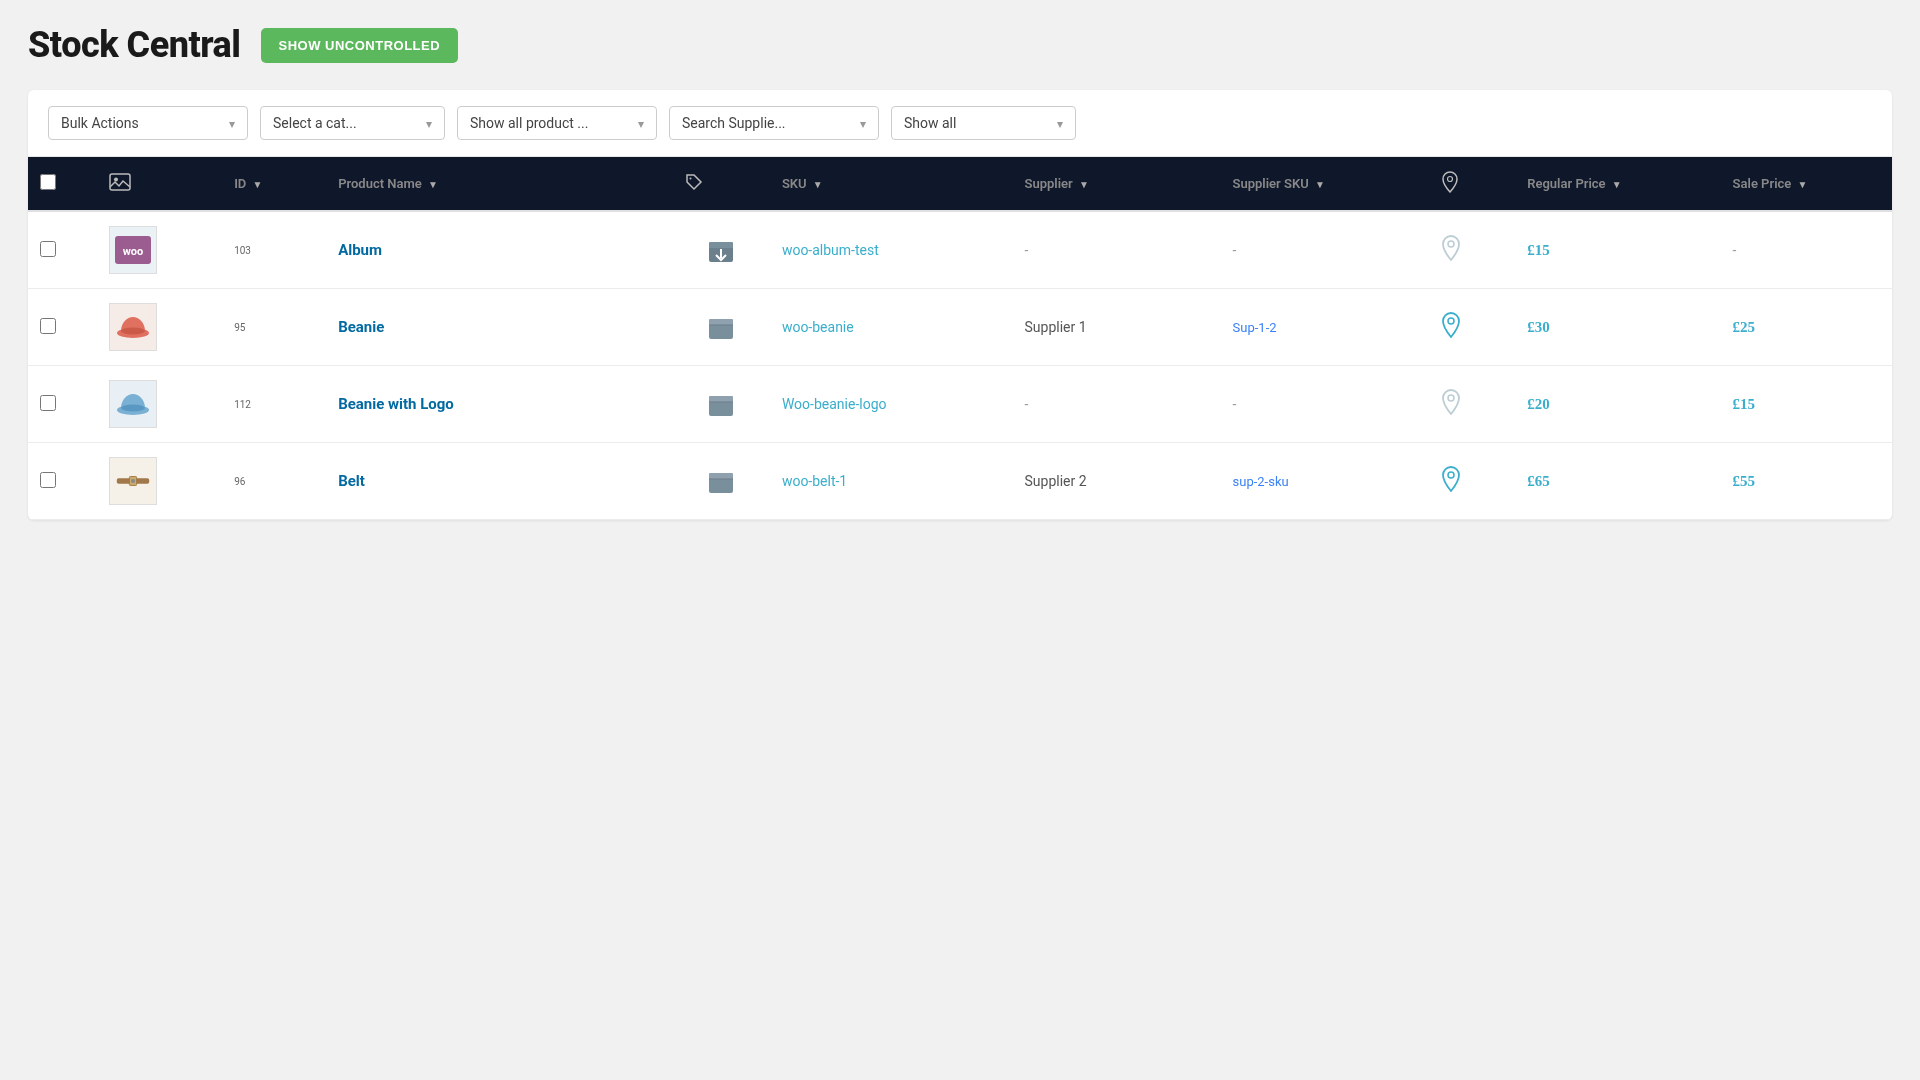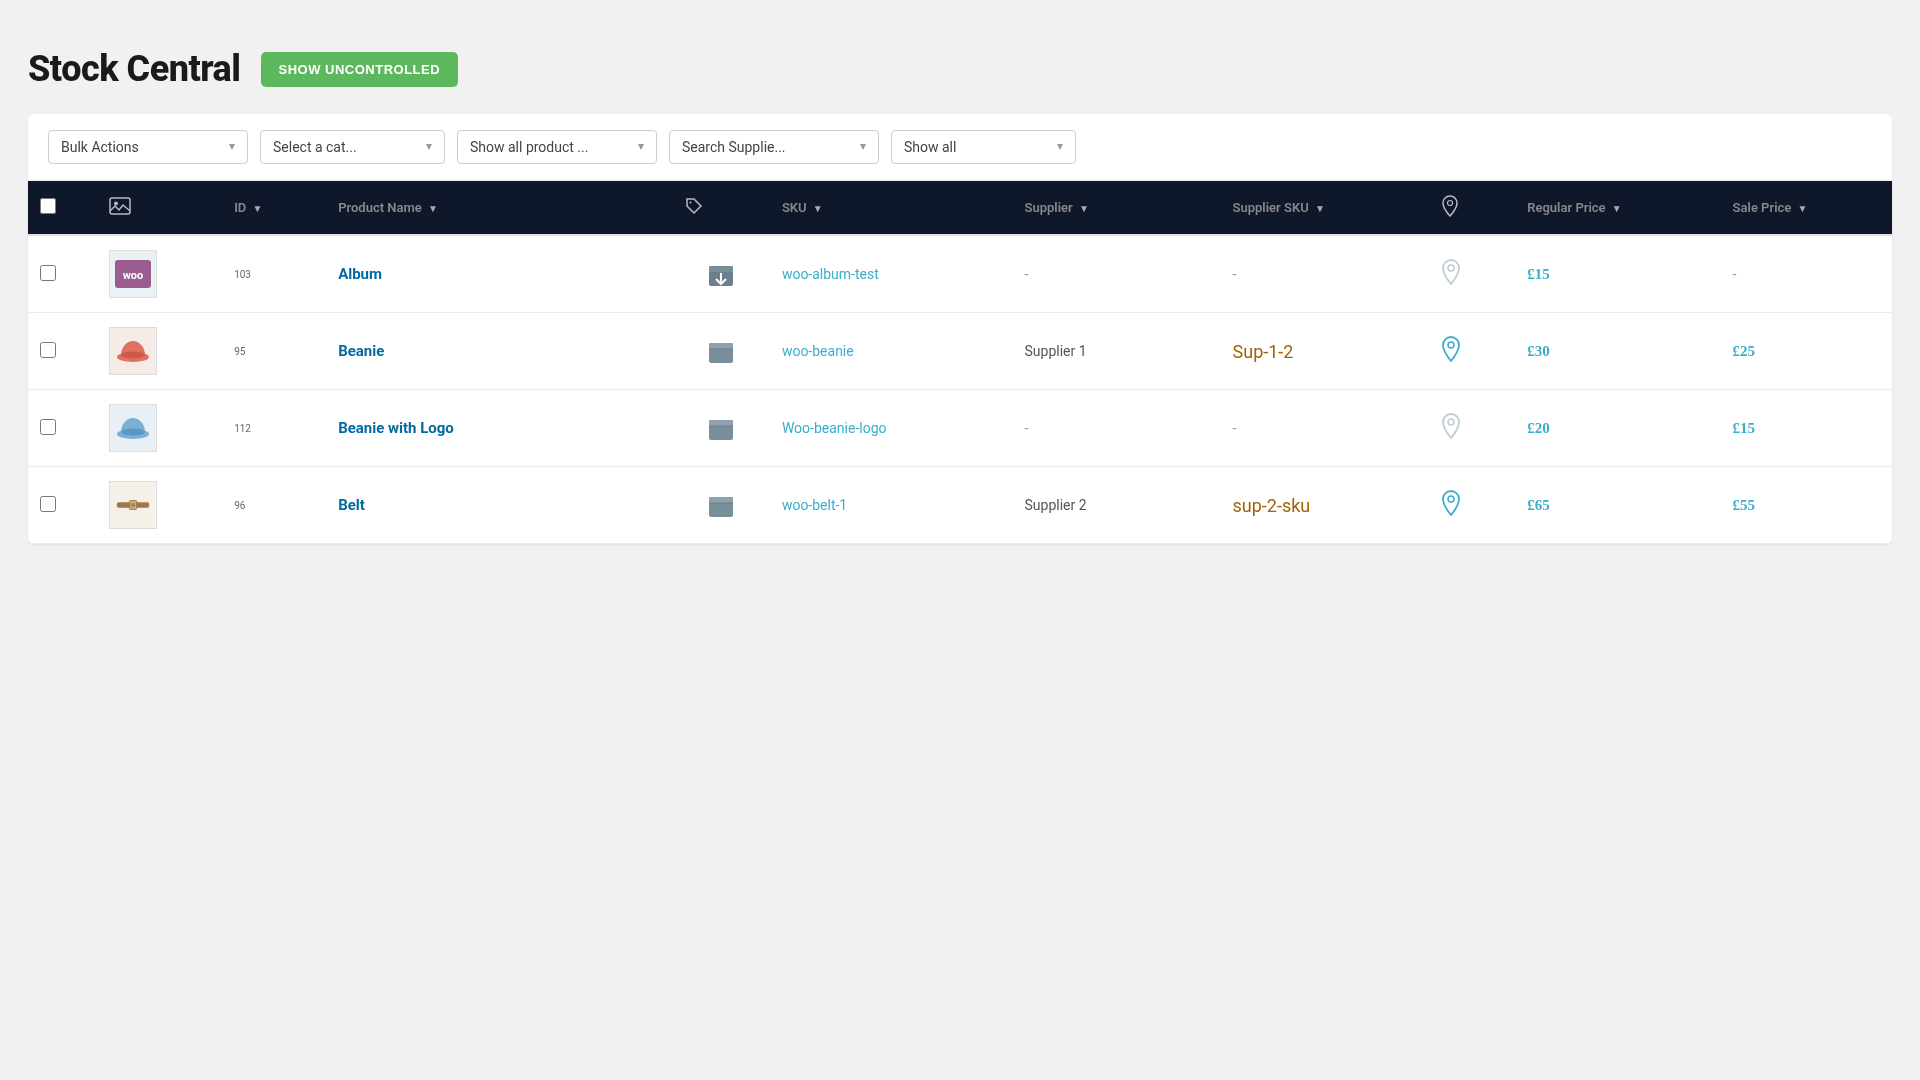--- a/index.html
+++ b/index.html
@@ -11,21 +11,20 @@
     }
     .page-wrapper {
       padding: 24px 28px;
       max-width: 1920px;
     }
     .page-header {
       display: flex;
       align-items: center;
       gap: 20px;
       margin-bottom: 24px;
-      margin-top: 24px;
     }
     .page-title {
       font-size: 36px;
       font-weight: 800;
       color: #1a1a1a;
       letter-spacing: -0.5px;
     }
     .show-uncontrolled-btn {
       background: #5cb85c;
       color: #fff;
@@ -74,21 +73,21 @@
     
     .filters-bar {
       display: flex;
       align-items: center;
       gap: 12px;
       padding: 16px 20px;
       border-bottom: 1px solid #e8e8e8;
     }
     .filter-select {
       display: flex;
-      align-items: flex-start;
+      align-items: flex-end;
       justify-content: space-between;
       border: 1px solid #ccc;
       border-radius: 4px;
       padding: 8px 12px;
       background: #fff;
       cursor: pointer;
       font-size: 14px;
       color: #444;
       min-width: 160px;
     }
@@ -169,22 +168,22 @@
       font-size: 15px;
       cursor: pointer;
       text-decoration: none;
     }
     .sku-link {
       color: #3aaecc;
       font-size: 14px;
       cursor: pointer;
     }
     .sup-sku-link {
-      color: #a16207;
-      font-size: 18px;
+      color: #3b82f6;
+      font-size: 13px;
     }
     .supplier-text {
       color: #555;
       font-size: 14px;
     }
     .dash-text {
       color: #999;
       font-size: 14px;
     }
     .price-text {

